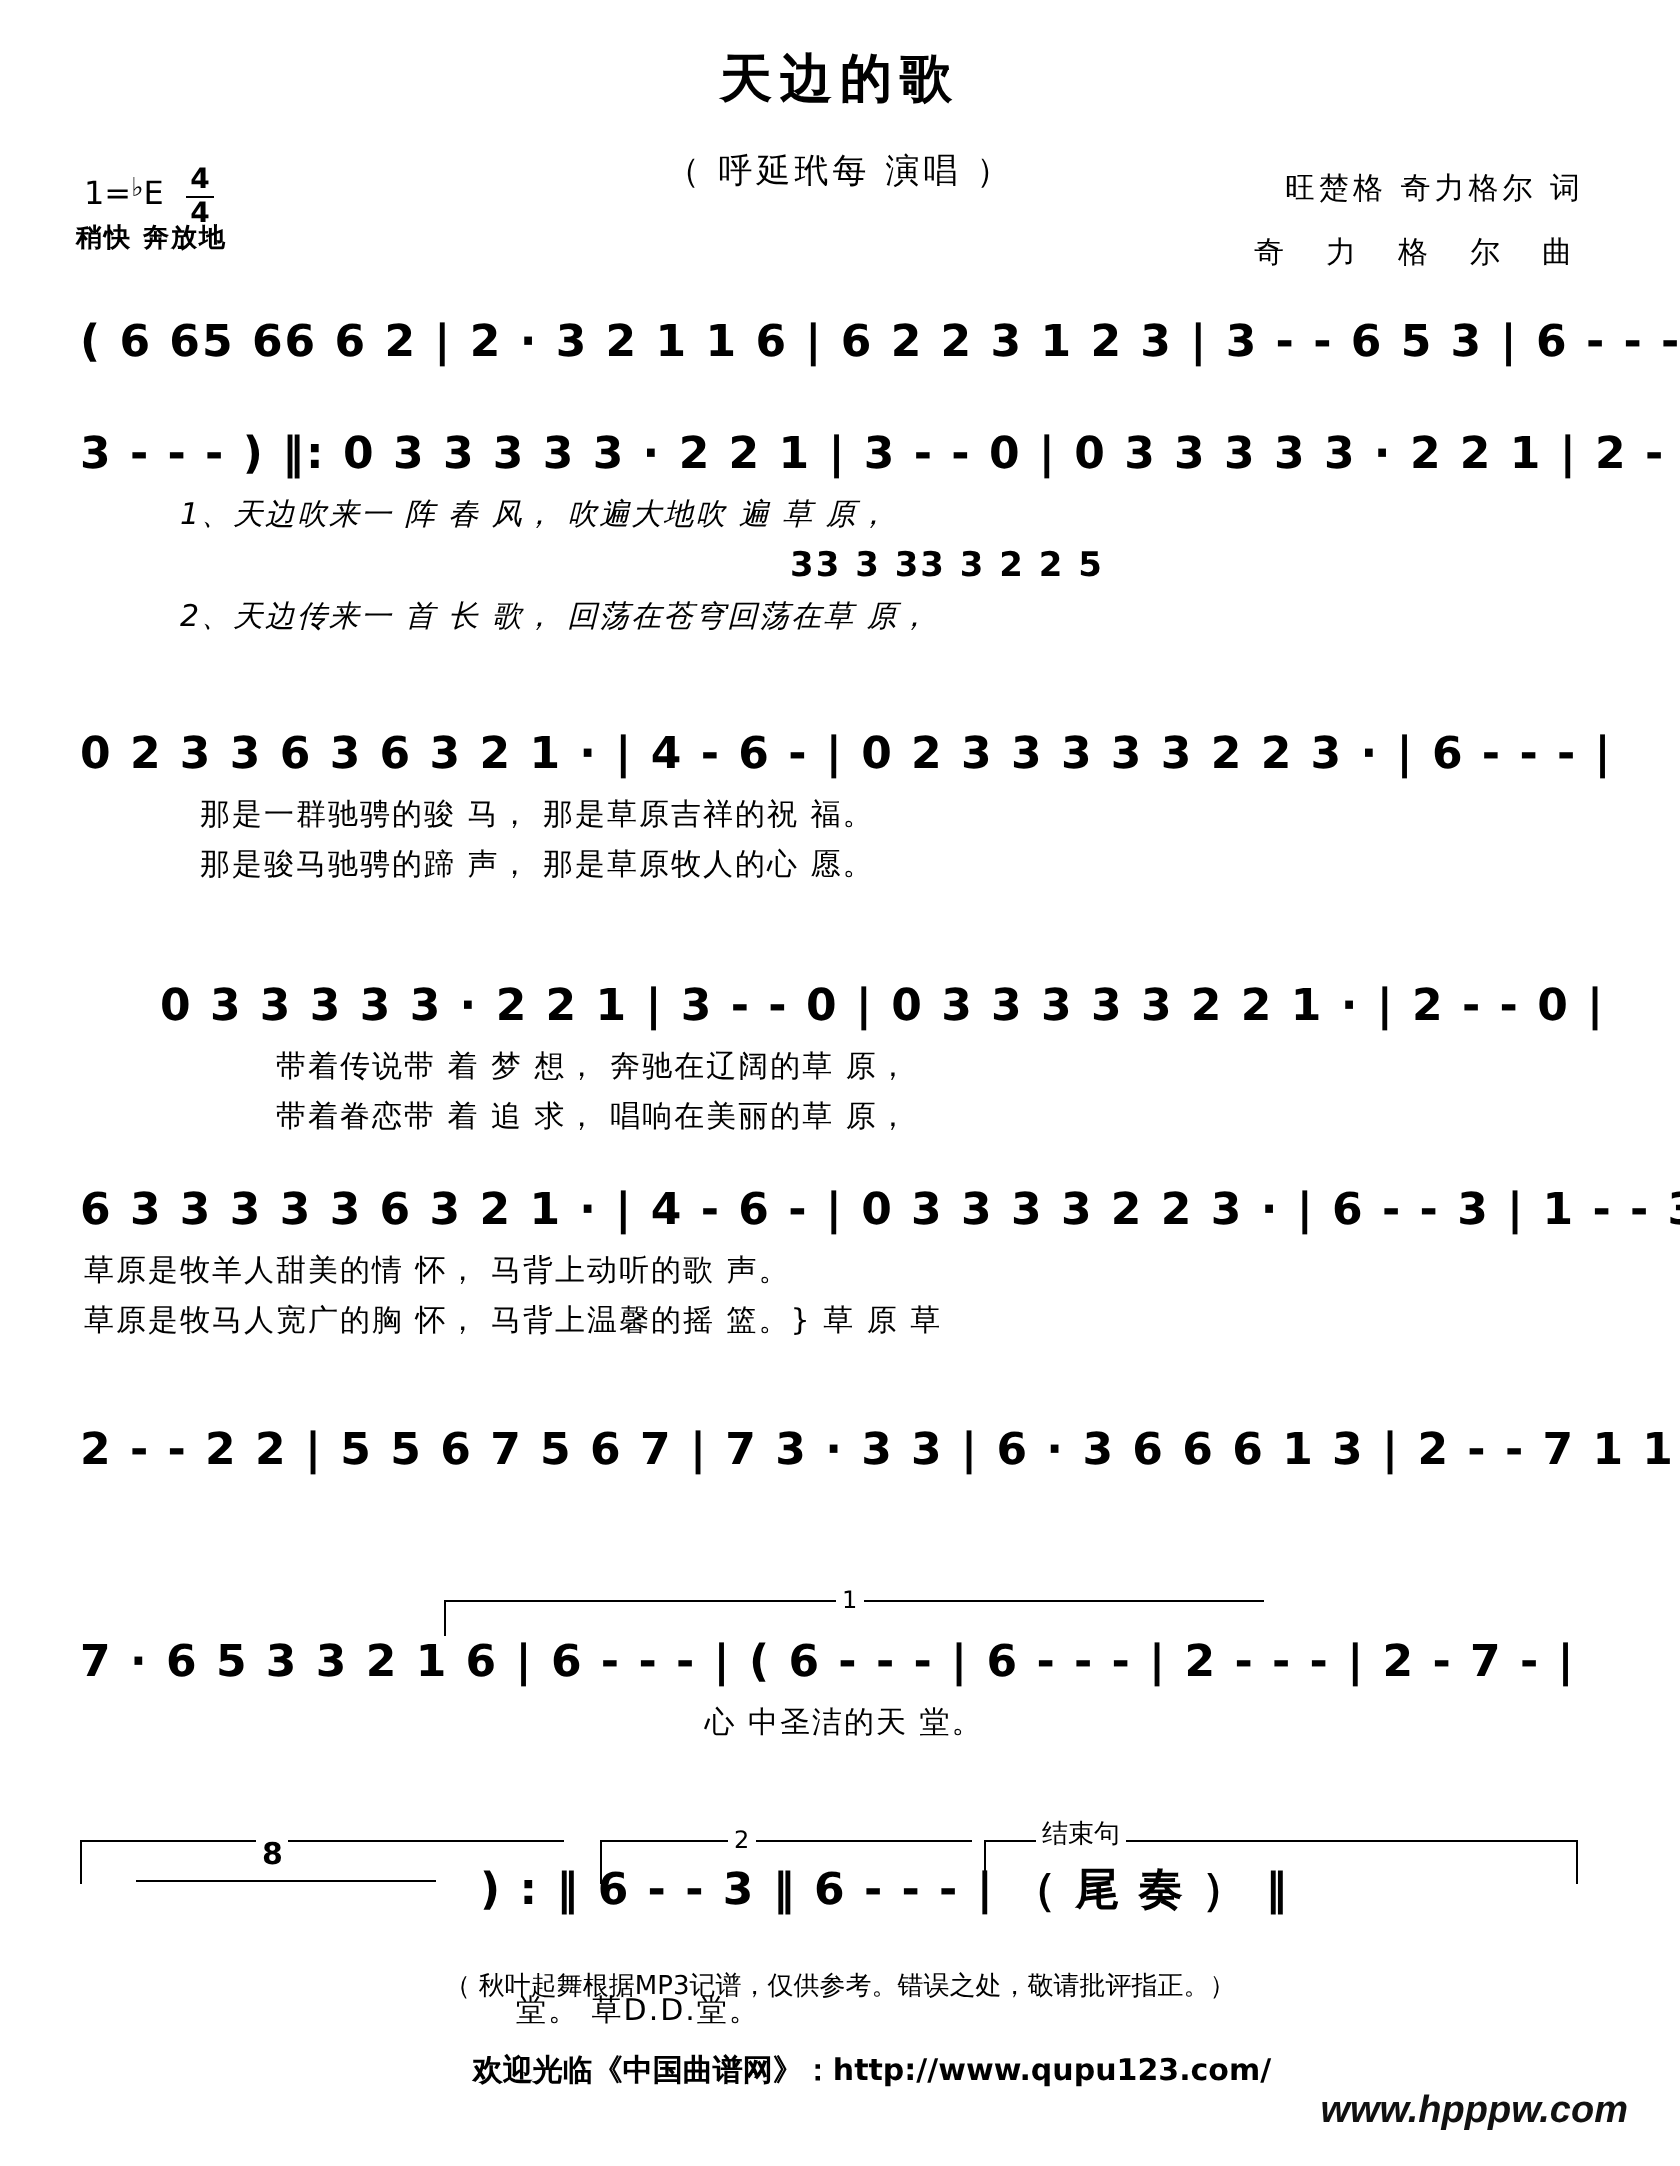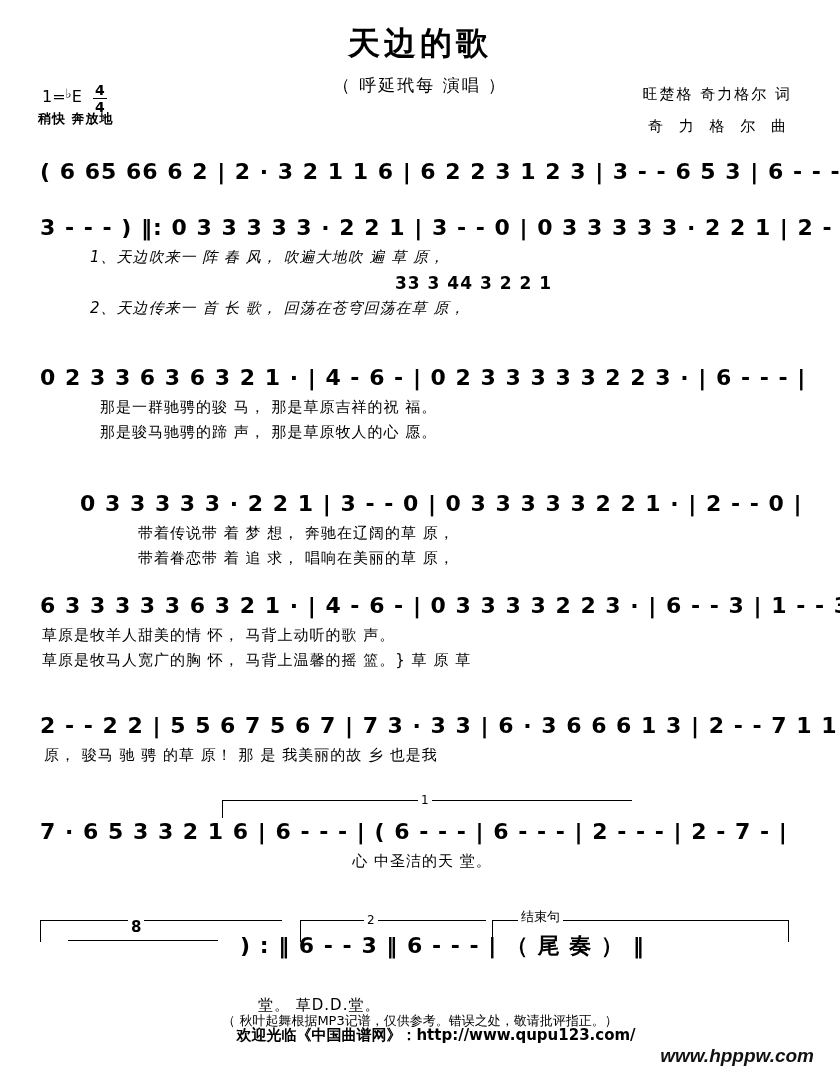--- a/index.html
+++ b/index.html
@@ -23,21 +23,21 @@
 
   
   .title {
     position: absolute;
     top: 22px;
     left: 0;
     width: 840px;
     text-align: center;
     font-family: "DejaVu Sans", sans-serif;
     font-weight: bold;
-    font-size: 32px;
+    font-size: 26px;
     letter-spacing: 4px;
   }
   .subtitle {
     position: absolute;
     top: 74px;
     left: 0;
     width: 840px;
     text-align: center;
     font-family: "DejaVu Sans", sans-serif;
     font-size: 17px;
@@ -48,21 +48,21 @@
     top: 85px;
     right: 48px;
     font-family: "DejaVu Sans", sans-serif;
     font-size: 15px;
     letter-spacing: 2px;
   }
   .credit2 {
     position: absolute;
     top: 117px;
     right: 48px;
-    font-family: Liberation Serif, serif;
+    font-family: Liberation Mono, monospace;
     font-size: 15px;
     letter-spacing: 6px;
   }
 
   
   .keysig {
     position: absolute;
     top: 82px;
     left: 42px;
     font-family: "DejaVu Sans", sans-serif;
@@ -171,21 +171,21 @@
   </div>
   <div class="tempo">稍快 奔放地</div>
 
   <div class="sys" style="top:158px;">
     <div class="notes">( 6 65 66 6 2  | 2 · 3 2 1  1 6  | 6 2  2 3  1 2 3  | 3 - - 6 5 3  | 6 - - -  |</div>
   </div>
 
   <div class="sys" style="top:214px;">
     <div class="notes">3 - - - ) ‖: 0 3 3  3 3  3 · 2  2 1 | 3 - - 0 | 0 3 3  3 3  3 · 2  2 1 | 2 - - 0 |</div>
     <div class="lyr indent1">1、天边吹来一 阵 春 风，          吹遍大地吹 遍 草 原，</div>
-    <div class="lyr" style="padding-left:355px; font-family:'DejaVu Sans',sans-serif; font-weight:bold; font-size:17px;">33 3 44 3 2 2 1</div>
+    <div class="lyr" style="padding-left:355px; font-family:'DejaVu Sans',sans-serif; font-weight:bold; font-size:17px;">33 3 33 3 2 2 5</div>
     <div class="lyr indent1">2、天边传来一 首 长 歌，          回荡在苍穹回荡在草  原，</div>
   </div>
 
   <div class="sys" style="top:364px;">
     <div class="notes">0 2 3 3 6 3  6 3  2 1 ·  | 4 - 6 - | 0 2 3 3  3 3  3 2  2 3 ·  | 6 - - -  |</div>
     <div class="lyr indent2" style="padding-left:60px;">那是一群驰骋的骏      马，            那是草原吉祥的祝       福。</div>
     <div class="lyr indent2" style="padding-left:60px;">那是骏马驰骋的蹄      声，            那是草原牧人的心       愿。</div>
   </div>
 
   <div class="sys" style="top:490px;margin-left:40px;">
@@ -195,21 +195,20 @@
   </div>
 
   <div class="sys" style="top:592px;">
     <div class="notes">6 3  3 3 3  3 6 3  2 1 ·  | 4 - 6 - | 0 3  3 3  3 2  2 3 ·  | 6 - - 3 | 1 - - 3 |</div>
     <div class="lyr" style="padding-left:2px;">草原是牧羊人甜美的情     怀，          马背上动听的歌       声。</div>
     <div class="lyr" style="padding-left:2px;">草原是牧马人宽广的胸     怀，          马背上温馨的摇       篮。}  草  原  草</div>
   </div>
 
   <div class="sys" style="top:712px;">
     <div class="notes">2 - - 2 2  | 5  5  6 7  5 6 7  | 7 3 ·  3 3  | 6 · 3 6 6 6  1 3  | 2 - - 7 1 1</div>
-    <div class="lyr" style="padding-left:4px;">原， 骏马 驰 骋 的草        原！ 那 是 我美丽的故  乡     也是我</div>
   </div>
 
   <div class="sys" style="top:818px;">
     <div class="notes">7 ·   6 5 3 3  2 1 6  | 6 - - - | ( 6 - - - | 6 - - - | 2 - - - | 2 - 7 - |</div>
     <div class="lyr" style="padding-left:4px;text-align:center;">心    中圣洁的天        堂。</div>
   </div>
 
   <div class="hline" style="top:800px; left:222px; width:410px;"></div>
   <div class="vline" style="top:800px; left:222px; height:18px;"></div>
   <div class="boxnum" style="top:793px; left:418px;">1</div>
@@ -226,17 +225,17 @@
   <div class="hline" style="top:920px; left:492px; width:296px;"></div>
   <div class="vline" style="top:920px; left:492px; height:22px;"></div>
   <div class="vline" style="top:920px; left:788px; height:22px;"></div>
   <div class="boxnum" style="top:908px; left:518px; font-size:13px;">结束句</div>
 
   <div class="sys" style="top:932px;">
     <div class="notes" style="padding-left:200px;">)  : ‖ 6  -  - 3  ‖ 6 - - -  |  （  尾   奏  ） ‖</div>
     <div class="lyr" style="padding-left:218px;margin-top:36px;">堂。            草D.D.堂。</div>
   </div>
 
-  <div class="foot" style="top:1012px;">（ 秋叶起舞根据MP3记谱，仅供参考。错误之处，敬请批评指正。）</div>
+  <div class="foot" style="top:984px;">（ 秋叶起舞根据MP3记谱，仅供参考。错误之处，敬请批评指正。）</div>
   <div class="foot b" style="top:1026px;padding-left:16px;">欢迎光临《中国曲谱网》：http://www.qupu123.com/</div>
   <div class="watermark">www.hpppw.com</div>
 
 </div>
 
 </body></html>

